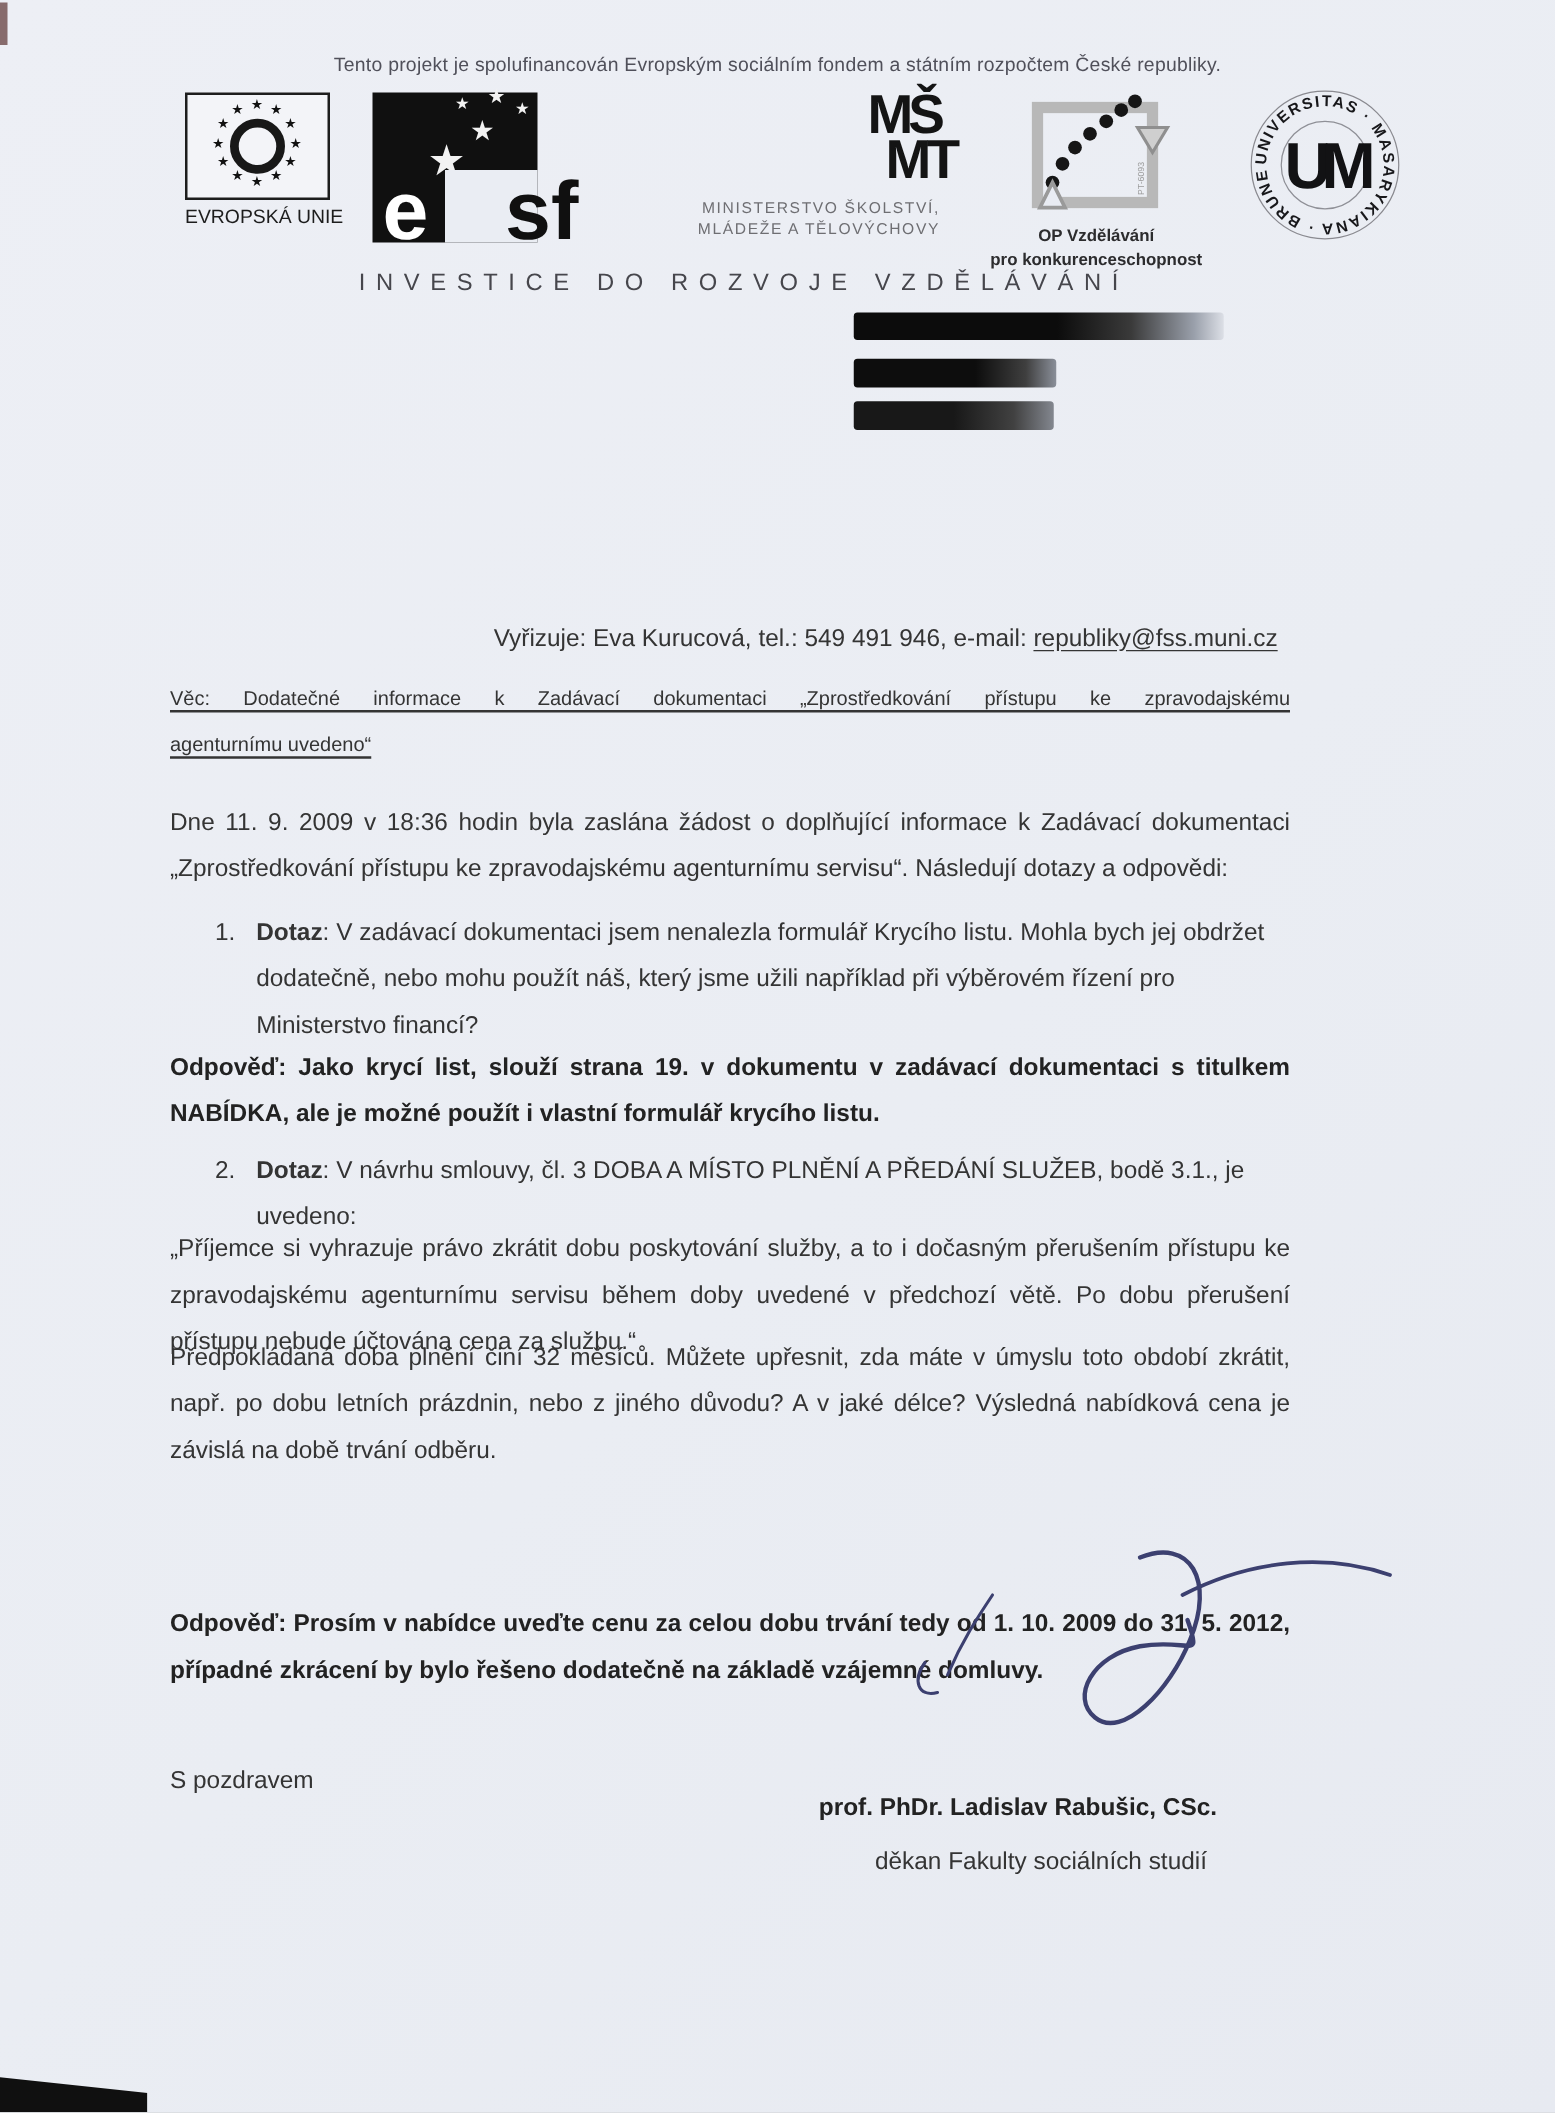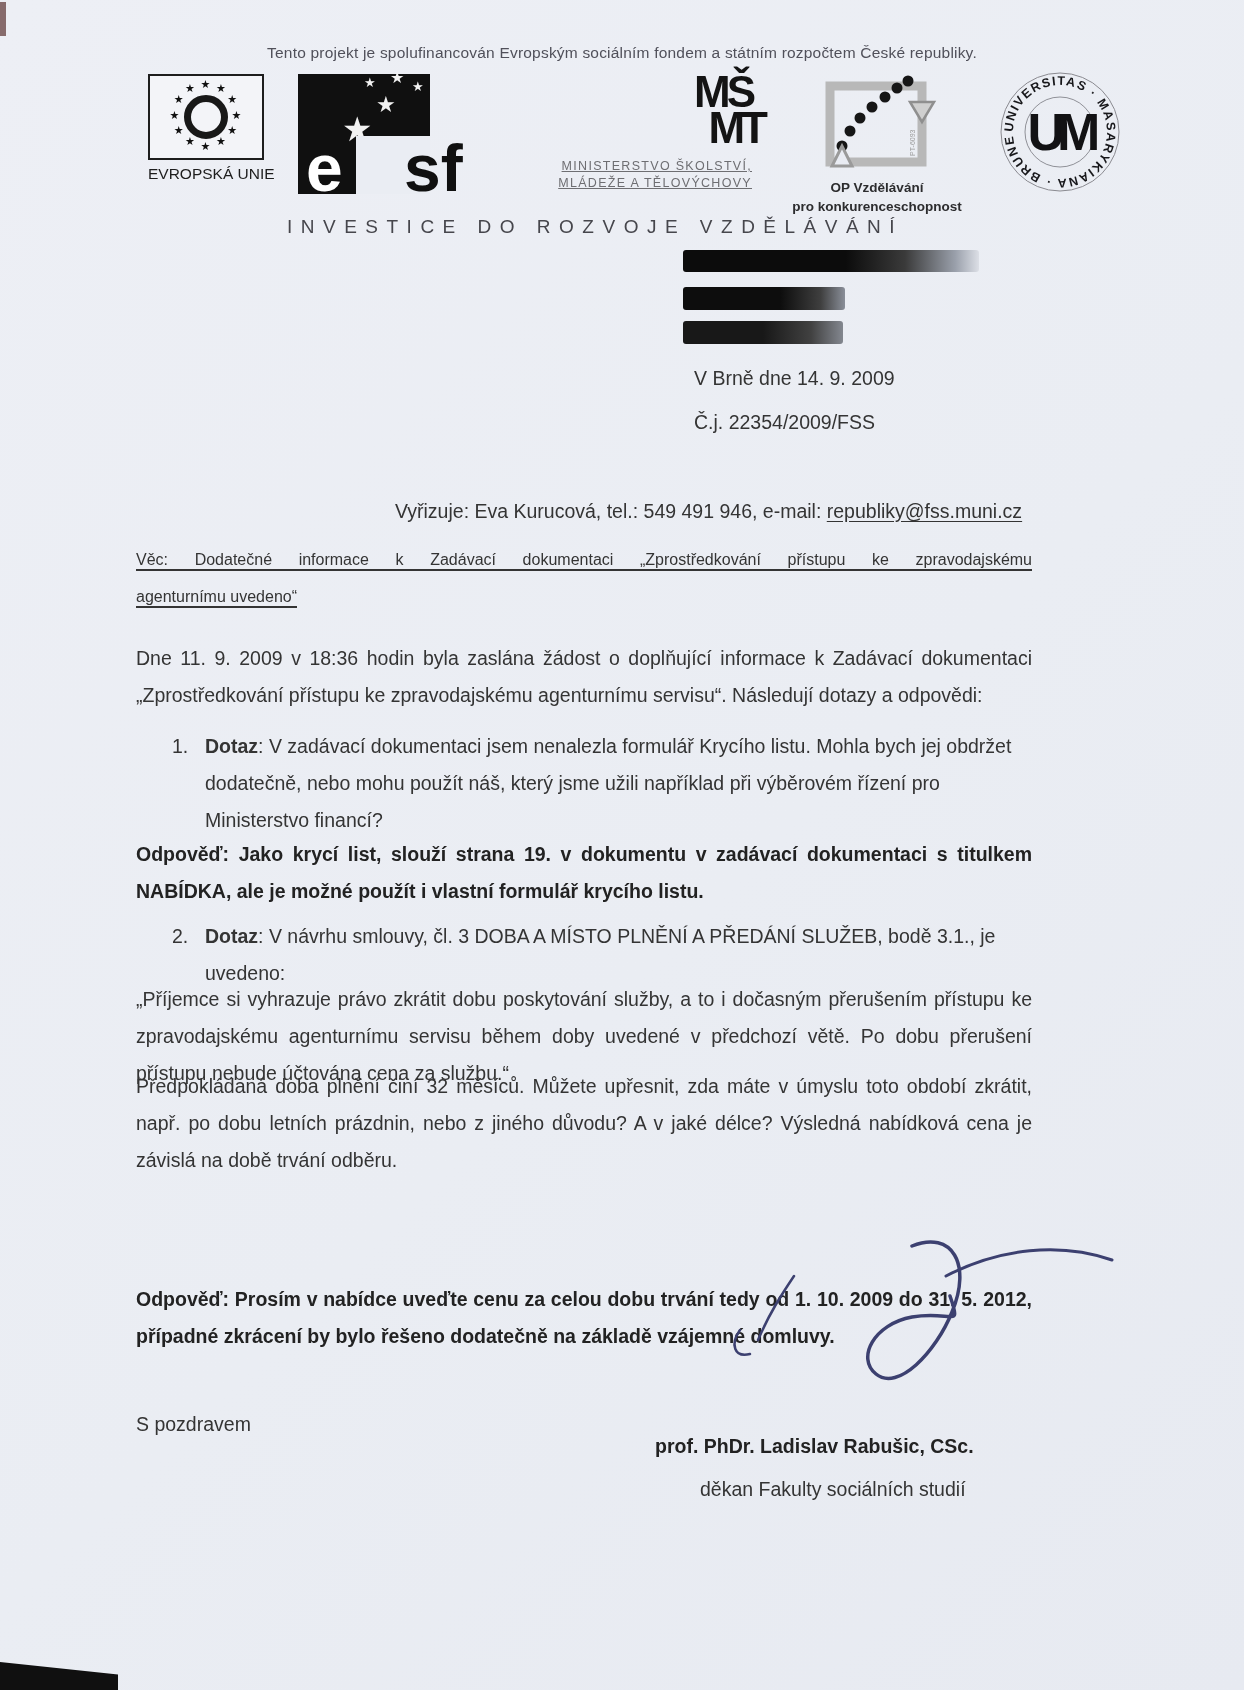--- a/index.html
+++ b/index.html
@@ -21,21 +21,21 @@
   .esf{position:relative;margin-left:28px;width:160px;height:124px;}
   .esf-box{position:absolute;left:0;top:0;width:132px;height:120px;background:#101010;}
   .esf-notch{position:absolute;right:0;bottom:0;width:74px;height:58px;background:#eaedf3;}
   .esf-star{position:absolute;color:#f2f2f2;line-height:1;}
   .esf-e{position:absolute;left:8px;bottom:-12px;font-size:66px;font-weight:bold;color:#fff;}
   .esf-sf{position:absolute;left:58px;bottom:-12px;font-size:66px;font-weight:bold;color:#101010;padding-left:48px;}
   
   .msmt{margin-left:74px;text-align:right;width:220px;}
   .msmt-mono{font-weight:bold;font-size:44px;line-height:36px;letter-spacing:-4px;color:#141414;}
   .msmt-mono .l2{display:block;transform:translateX(12px);}
-  .msmt-name{margin-top:12px;font-size:12.5px;letter-spacing:1.3px;color:#6e6e72;line-height:17px;white-space:nowrap;text-decoration:underline;}
+  .msmt-name{margin-top:12px;font-size:12.5px;letter-spacing:1.3px;color:#6e6e72;line-height:17px;white-space:nowrap;}
   
   .opvk{margin-left:30px;text-align:center;width:190px;}
   .opvk-caption{margin-top:0;font-size:13.5px;font-weight:bold;color:#2c2c2e;line-height:19px;}
   
   .muni{margin-left:26px;margin-top:-4px;}
   
   .investice{position:absolute;top:216px;left:287px;font-size:19px;letter-spacing:8.5px;
              color:#46464c;white-space:nowrap;}
   
   .bar{position:absolute;left:683px;border-radius:3px;}
@@ -167,24 +167,20 @@
       </svg>
     </div>
   </div>
 
   <div class="investice">INVESTICE DO ROZVOJE VZDĚLÁVÁNÍ</div>
 
   <div class="bar bar1"></div>
   <div class="bar bar2"></div>
   <div class="bar bar3"></div>
 
-  <div class="date-block t">
-    <p>V Brně dne 14. 9. 2009</p>
-    <p>Č.j. 22354/2009/FSS</p>
-  </div>
 
   <p class="handler t"><span>Vyřizuje: Eva Kurucová, tel.: 549 491 946, e-mail: </span><span class="email">republiky@fss.muni.cz</span></p>
 
   <div class="subject t">
     <span class="l1">Věc: Dodatečné informace k Zadávací dokumentaci „Zprostředkování přístupu ke zpravodajskému</span>
     <span class="l2">agenturnímu uvedeno“</span>
   </div>
 
   <p class="para t intro">Dne 11. 9. 2009 v 18:36 hodin byla zaslána žádost o doplňující informace k Zadávací dokumentaci „Zprostředkování přístupu ke zpravodajskému agenturnímu servisu“. Následují dotazy a odpovědi:</p>
 

